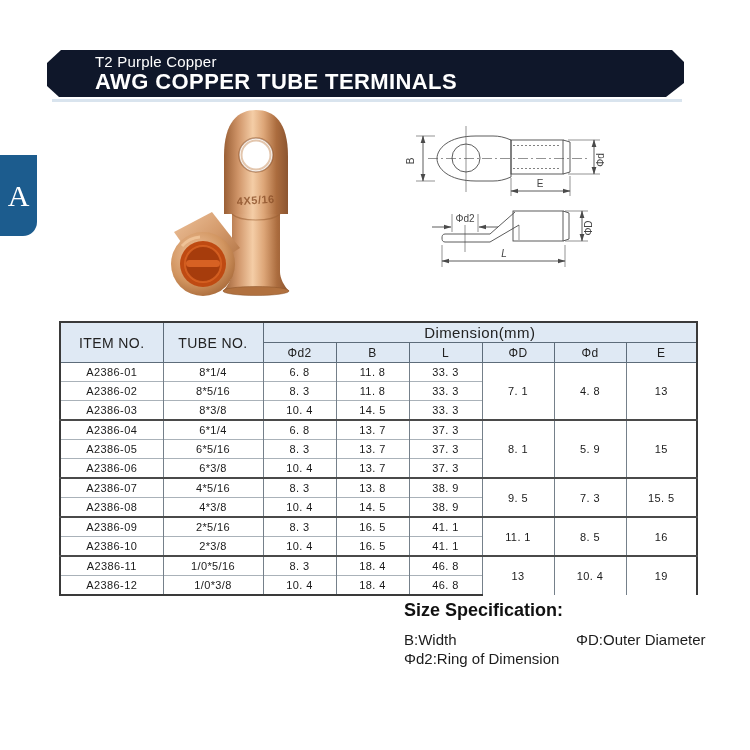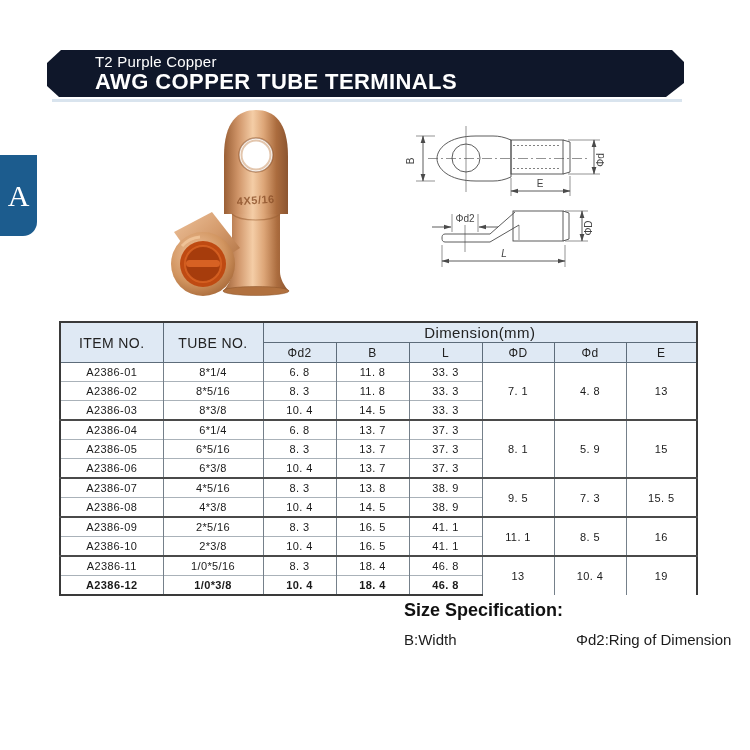--- a/index.html
+++ b/index.html
@@ -43,21 +43,21 @@
   .spec-table thead th{
     background:#dfe9f4;font-weight:400;color:#222;
     border:1px solid #5d6c7a;
   }
   .spec-table thead .hbig{font-size:14px;height:39px;}
   .spec-table thead .hdim{font-size:15px;height:19px;}
   .spec-table thead .hsub{font-size:12px;height:19px;}
   .spec-table tbody td{height:18px;border-top:1px solid #aab2b9;color:#1a1a1a;}
   .spec-table tbody tr.gs td{border-top:2px solid #4a4a4a;}
   .spec-table tbody tr:first-child td{border-top:1px solid #be185d;}
-  .spec-table tbody td.bb{border-bottom:2px solid #3a3a3a;font-weight:bold;}
+  .spec-table tbody td.bb{border-bottom:2px solid #3a3a3a;}
   
   .size-spec{position:absolute;left:404px;top:600px;width:330px;}
   .size-spec .ss-title{font-size:18px;font-weight:700;color:#111;margin-bottom:10px;}
   .ss-grid{display:grid;grid-template-columns:172px auto;row-gap:2px;font-size:15px;color:#1c1c1c;}
 </style>
 </head>
 <body>
 
 <div class="banner-shadow"></div>
 <div class="banner">
@@ -306,15 +306,16 @@
       <td class="bb">18. 4</td>
       <td class="bb">46. 8</td>
     </tr>
   </tbody>
 </table>
 
 <div class="size-spec">
   <div class="ss-title">Size Specification:</div>
   <div class="ss-grid">
     <div>B:Width</div>
+    <div>ΦD:Outer Diameter</div>
     <div>Φd2:Ring of Dimension</div>
   </div>
 </div>
 
 </body></html>

